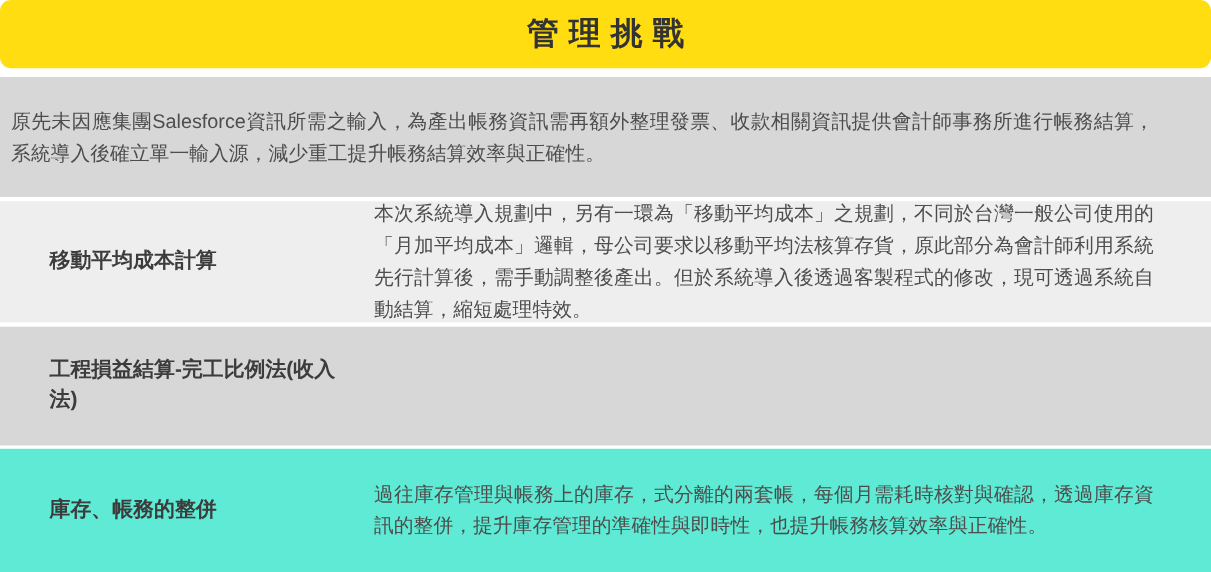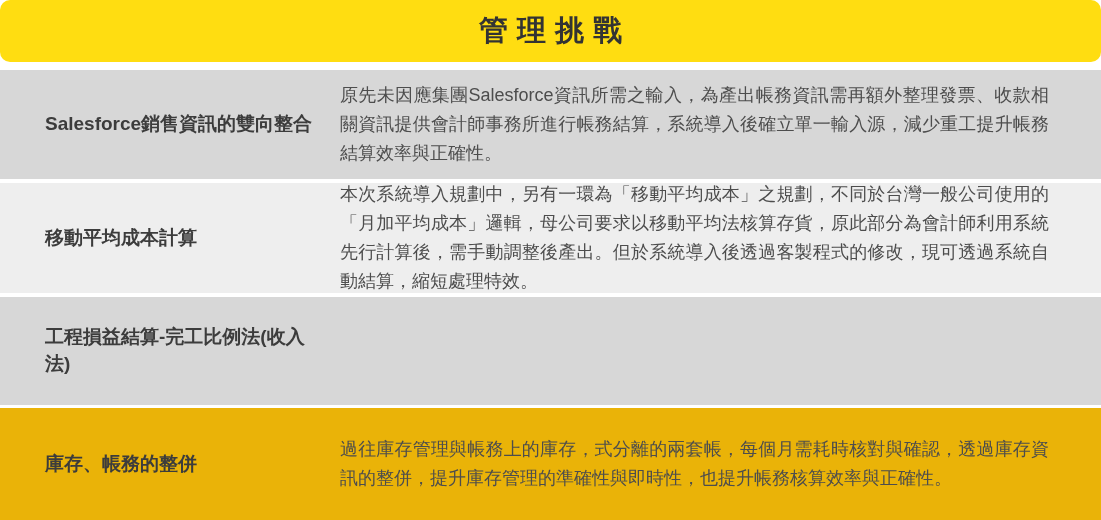--- a/index.html
+++ b/index.html
@@ -72,32 +72,31 @@
 
 <div class="page">
 
   <div class="banner" style="background: rgb(255, 221, 17);">
     <div class="banner-title">管理挑戰</div>
   </div>
 
   <div class="rows">
 
     <div class="row h1" style="background: rgb(215, 215, 215);">
-      <div class="row-title">Salesforce銷售資訊的雙向整合</div>
       <div class="row-desc">原先未因應集團Salesforce資訊所需之輸入，為產出帳務資訊需再額外整理發票、收款相關資訊提供會計師事務所進行帳務結算，系統導入後確立單一輸入源，減少重工提升帳務結算效率與正確性。</div>
     </div>
 
     <div class="row h2" style="background: rgb(238, 238, 238);">
       <div class="row-title">移動平均成本計算</div>
       <div class="row-desc">本次系統導入規劃中，另有一環為「移動平均成本」之規劃，不同於台灣一般公司使用的「月加平均成本」邏輯，母公司要求以移動平均法核算存貨，原此部分為會計師利用系統先行計算後，需手動調整後產出。但於系統導入後透過客製程式的修改，現可透過系統自動結算，縮短處理特效。</div>
     </div>
 
     <div class="row h3" style="background: rgb(215, 215, 215); gap: 41px;">
       <div class="row-title">工程損益結算-完工比例法(收入法)</div>
     </div>
 
-    <div class="row h4" style="background: #eab308;">
+    <div class="row h4" style="background: #5eead4;">
       <div class="row-title">庫存、帳務的整併</div>
       <div class="row-desc">過往庫存管理與帳務上的庫存，式分離的兩套帳，每個月需耗時核對與確認，透過庫存資訊的整併，提升庫存管理的準確性與即時性，也提升帳務核算效率與正確性。</div>
     </div>
 
   </div>
 </div>
 
 </body></html>

